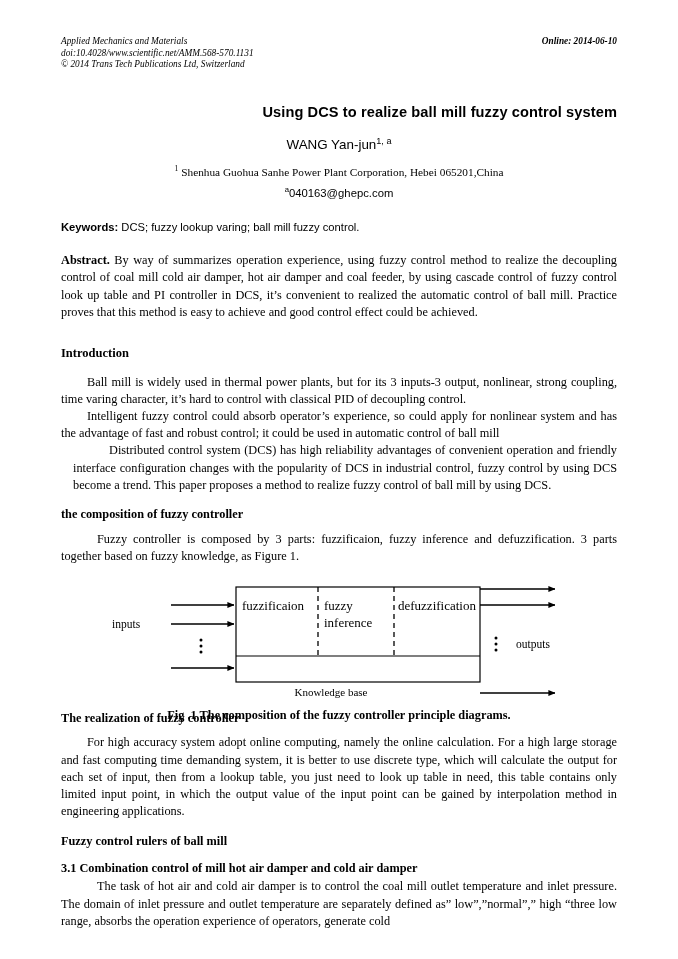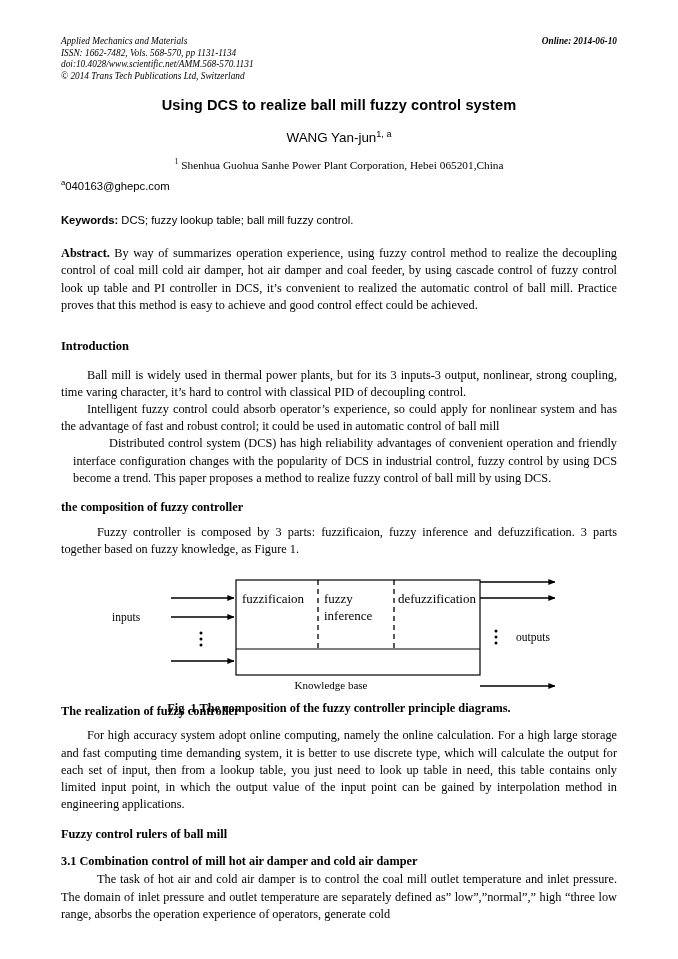--- a/index.html
+++ b/index.html
@@ -44,42 +44,42 @@
     right: 0;
     top: 0;
     font-style: italic;
     font-size: 9.3px;
     white-space: nowrap;
     font-weight: bold;
   }
 
   
   .title {
-    margin-top: 11px;
-    text-align: center;
+    margin-top: 18px;
+    text-align: right;
     font-family: "Liberation Sans", sans-serif;
     font-weight: bold;
     font-size: 14.6px;
     letter-spacing: 0.1px;
   }
   .authors {
     margin-top: 17px;
     text-align: center;
     font-family: "Liberation Sans", sans-serif;
     font-size: 13.4px;
   }
   .affiliation {
     margin-top: 14px;
     text-align: center;
     font-family: Liberation Serif, serif;
     font-size: 11.3px;
   }
   .email {
     margin-top: 9px;
-    text-align: left;
+    text-align: center;
     font-family: "Liberation Sans", sans-serif;
     font-size: 11.3px;
   }
   sup {
     font-size: 0.68em;
     vertical-align: super;
     line-height: 0;
   }
 
   
@@ -137,36 +137,35 @@
 </style>
 </head>
 <body>
 
 <div class="page">
   <div class="content">
 
     <div class="journal-header">
       <div class="journal-left">
         <div class="journal-line">Applied Mechanics and Materials</div>
-        <div class="journal-line">ISSN: 1662-7482, Vols. 568-570, pp 1131-1134</div>
         <div class="journal-line">doi:10.4028/www.scientific.net/AMM.568-570.1131</div>
         <div class="journal-line">© 2014 Trans Tech Publications Ltd, Switzerland</div>
       </div>
       <div class="journal-online">Online: 2014-06-10</div>
     </div>
 
     <div class="title">Using DCS to realize ball mill fuzzy control system</div>
 
     <div class="authors"><span>WANG Yan-jun</span><sup>1, a</sup></div>
 
     <div class="affiliation"><sup>1</sup><span> Shenhua Guohua  Sanhe Power Plant  Corporation, Hebei  065201,China</span></div>
 
     <div class="email"><sup>a</sup><span>040163@ghepc.com</span></div>
 
-    <div class="keywords"><span class="kw-label">Keywords:</span><span> DCS; fuzzy lookup table; ball mill fuzzy control.</span></div>
+    <div class="keywords"><span class="kw-label">Keywords:</span><span> DCS; fuzzy lookup varing; ball mill fuzzy control.</span></div>
 
     <div class="abstract"><span class="ab-label">Abstract.</span><span> By way of summarizes operation experience, using fuzzy control method to realize the decoupling control of coal mill cold air damper, hot air damper and coal feeder, by using cascade control of fuzzy control look up table and PI controller in DCS, it’s convenient to realized the automatic control of ball mill. Practice proves that this method is easy to achieve and good control effect could be achieved.</span></div>
 
     <h2 class="section">Introduction</h2>
     <p class="para indent first-after-head">Ball mill is widely used in thermal power plants, but for its 3 inputs-3 output, nonlinear, strong coupling, time varing character, it’s hard to control with classical PID of decoupling control.</p>
     <p class="para indent tight">Intelligent fuzzy control could absorb operator’s experience, so could apply for nonlinear system and has the advantage of fast and robust control; it could be used in automatic control of ball mill</p>
     <p class="para indent-lg tight inset">Distributed control system (DCS) has high reliability advantages of convenient operation and friendly interface configuration changes with the popularity of DCS in industrial control, fuzzy control by using DCS become a trend. This paper proposes a method to realize fuzzy control of ball mill by using DCS.</p>
 
     <h3 class="subsection">the composition of fuzzy controller</h3>
     <p class="para indent-lg" style="margin-top:9px;">Fuzzy controller is composed by 3 parts: fuzzificaion, fuzzy inference and defuzzification. 3 parts together based on fuzzy knowledge, as Figure 1.</p>

